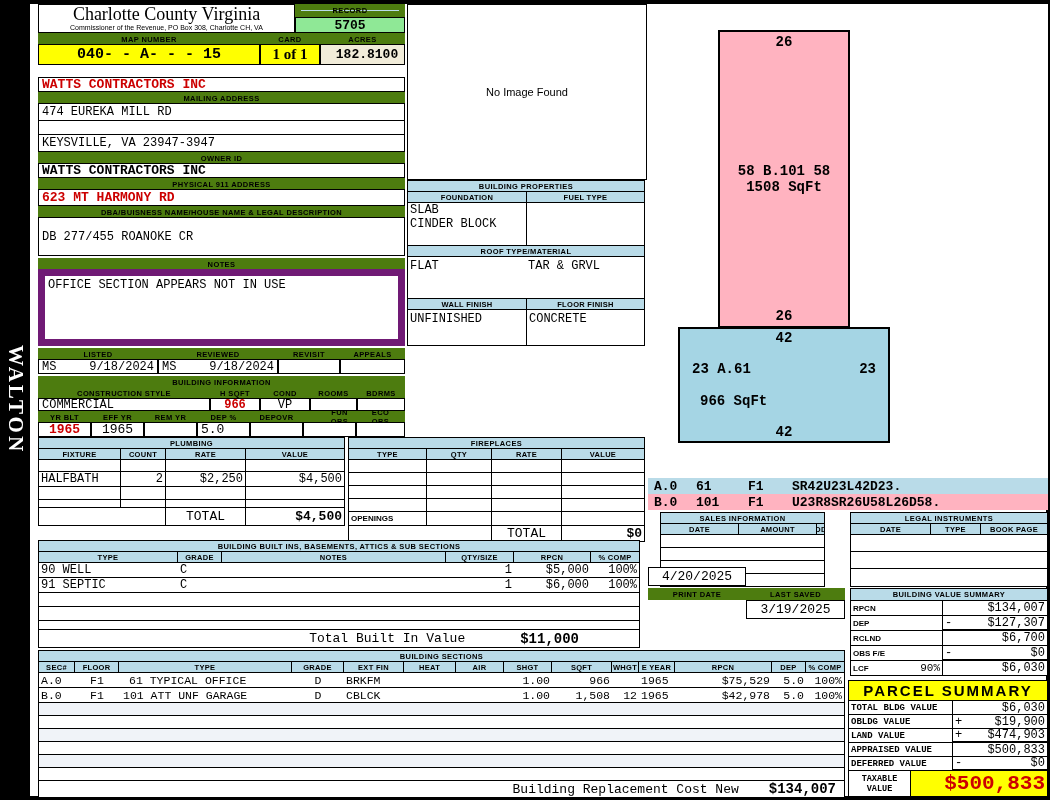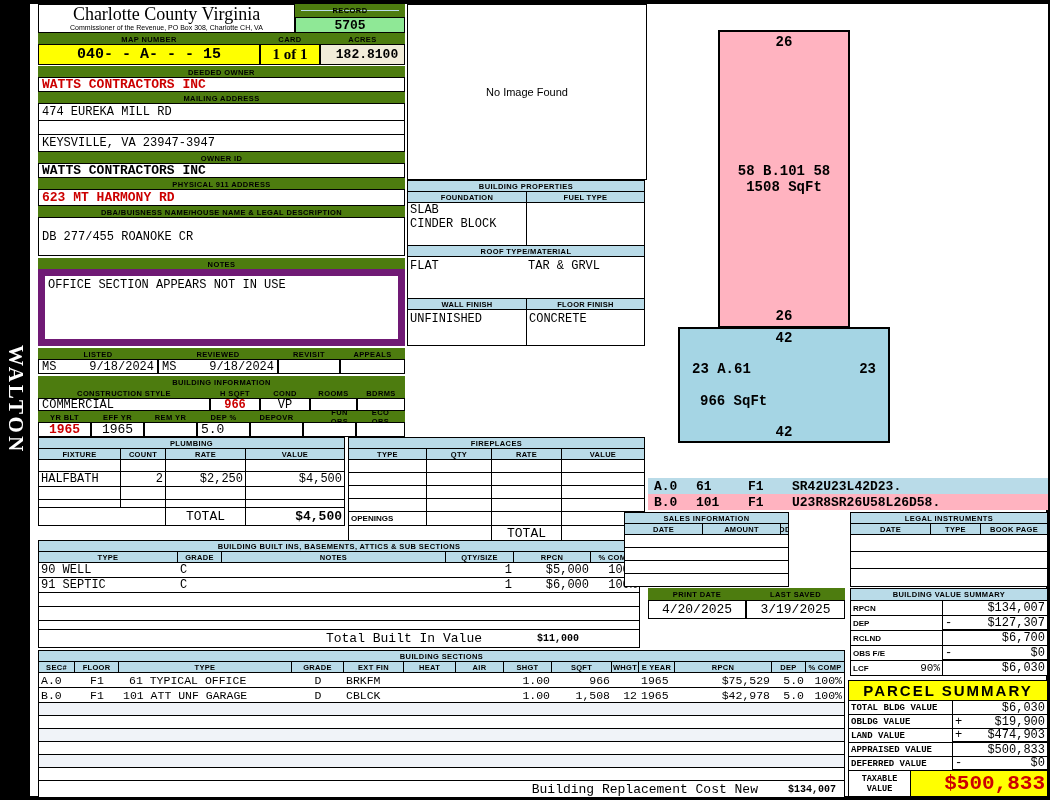--- a/index.html
+++ b/index.html
@@ -18,21 +18,21 @@
     display:flex;align-items:center;justify-content:center;
     writing-mode:vertical-rl;font-family:"Liberation Serif",serif;font-weight:bold;
     font-size:21px;letter-spacing:3px;}
   
   .hdr{background:var(--header-blue);border:6px solid #4d7c0f;
     font:bold 7.5px "Liberation Sans",sans-serif;letter-spacing:.4px;
     display:flex;align-items:center;justify-content:center;text-align:center;}
   .box{border:1px solid #000;background:#fff;display:flex;align-items:center;padding:0 3px;}
   .mono{font-family:"Liberation Mono","DejaVu Sans Mono",monospace;}
   .b{font-weight:bold;} .red{color:var(--alert-red);}
-  .f11{font-size:11px;} .f12{font-size:12px;} .f13{font-size:13px;} .f14{font-size:10px;} .f15{font-size:15px;}
+  .f11{font-size:11px;} .f12{font-size:12px;} .f13{font-size:13px;} .f14{font-size:14px;} .f15{font-size:15px;}
   .ctr{justify-content:center;} .rt{justify-content:flex-end;}
   
   .tbl{border-left:1px solid #000;border-top:1px solid #000;background:#fff;}
   .thdr{background:var(--header-blue);border-right:1px solid #000;border-bottom:1px solid #000;
     font:bold 7.5px "Liberation Sans",sans-serif;letter-spacing:.4px;height:11px;
     display:flex;align-items:center;justify-content:center;}
   .r{display:flex;}
   .c{border-right:1px solid #000;border-bottom:1px solid #000;display:flex;align-items:center;
      padding:0 2px;overflow:hidden;white-space:nowrap;}
   .hc{background:var(--header-blue);font:bold 7.5px "Liberation Sans",sans-serif;letter-spacing:.3px;
@@ -58,21 +58,20 @@
   <div class="abs hdr" style="left:295px;top:4px;width:110px;height:13px;">RECORD</div>
   <div class="abs box mono b f13 ctr" style="left:295px;top:17px;width:110px;height:16px;background:var(--record-green);">5705</div>
 
   <div class="abs hdr" style="left:38px;top:33px;width:222px;height:11px;">MAP NUMBER</div>
   <div class="abs hdr" style="left:260px;top:33px;width:60px;height:11px;">CARD</div>
   <div class="abs hdr" style="left:320px;top:33px;width:85px;height:11px;">ACRES</div>
   <div class="abs box mono b f15 ctr" style="left:38px;top:44px;width:222px;height:21px;background:var(--highlight-yellow);">040- - A- - - 15</div>
   <div class="abs box b ctr" style="left:260px;top:44px;width:60px;height:21px;background:var(--highlight-yellow);font-family:'Liberation Serif',serif;font-size:15px;">1 of 1</div>
   <div class="abs box mono b f13 ctr" style="left:320px;top:44px;width:85px;height:21px;background:var(--acres-cream);padding-left:12px;">182.8100</div>
 
-  <div class="abs hdr" style="left:38px;top:66px;width:367px;height:11px;">DEEDED OWNER</div>
   <div class="abs box mono b f13 red" style="left:38px;top:77px;width:367px;height:15px;">WATTS CONTRACTORS INC</div>
 
   <div class="abs hdr" style="left:38px;top:92px;width:367px;height:11px;">MAILING ADDRESS</div>
   <div class="abs" style="left:38px;top:103px;width:367px;height:49px;border:1px solid #000;background:#fff;">
     <div class="mono f12" style="height:17px;border-bottom:1px solid #000;display:flex;align-items:center;padding:0 3px;">474 EUREKA MILL RD</div>
     <div style="height:13px;"></div>
     <div class="mono f12" style="height:17px;border-top:1px solid #000;display:flex;align-items:center;padding:0 3px;">KEYSVILLE, VA 23947-3947</div>
   </div>
 
   <div class="abs hdr" style="left:38px;top:152px;width:367px;height:11px;">OWNER ID</div>
@@ -395,21 +394,21 @@
     <span style="width:44px;">F1</span>
     <span>SR42U23L42D23.</span>
   </div>
   <div class="abs mono b f13" style="left:648px;top:494px;width:400px;height:16px;background:var(--sketch-pink);display:flex;align-items:center;">
     <span style="width:48px;padding-left:6px;">B.0</span>
     <span style="width:52px;">101</span>
     <span style="width:44px;">F1</span>
     <span>U23R8SR26U58L26D58.</span>
   </div>
 
-  <div class="abs tbl" style="left:624px;top:512px;width:165px;">
+  <div class="abs tbl" style="left:660px;top:512px;width:165px;">
     <div class="thdr">SALES INFORMATION</div>
     <div class="r" style="height:11px;">
       <div class="c hc" style="width:78px;">DATE</div>
       <div class="c hc" style="width:78px;">AMOUNT</div>
       <div class="c hc fill">CODE</div>
     </div>
     <div class="r" style="height:13px;">
         <div class="c fill"></div>
       </div>
     <div class="r" style="height:13px;">
@@ -436,21 +435,21 @@
     <div class="r" style="height:17px;">
         <div class="c fill"></div>
       </div>
     <div class="r" style="height:18px;">
         <div class="c fill"></div>
       </div>
   </div>
 
   <div class="abs hdr" style="left:648px;top:588px;width:98px;height:12px;">PRINT DATE</div>
   <div class="abs hdr" style="left:746px;top:588px;width:99px;height:12px;">LAST SAVED</div>
-  <div class="abs box mono f13 ctr" style="left:648px;top:600px;width:98px;height:19px;">4/20/2025</div>
+  <div class="abs box mono f13 ctr" style="left:648px;top:567px;width:98px;height:19px;">4/20/2025</div>
   <div class="abs box mono f13 ctr" style="left:746px;top:600px;width:99px;height:19px;">3/19/2025</div>
 
   <div class="abs tbl" style="left:850px;top:588px;width:198px;">
     <div class="thdr" style="height:12px;">BUILDING VALUE SUMMARY</div>
     <div class="r" style="height:15px;">
       <div class="c" style="width:92px;font:bold 8px 'Liberation Sans',sans-serif;">RPCN</div>
       <div class="c fill" style="justify-content:space-between;">
         <span class="mono f12"></span>
         <span class="mono f12">$134,007</span>
       </div>

